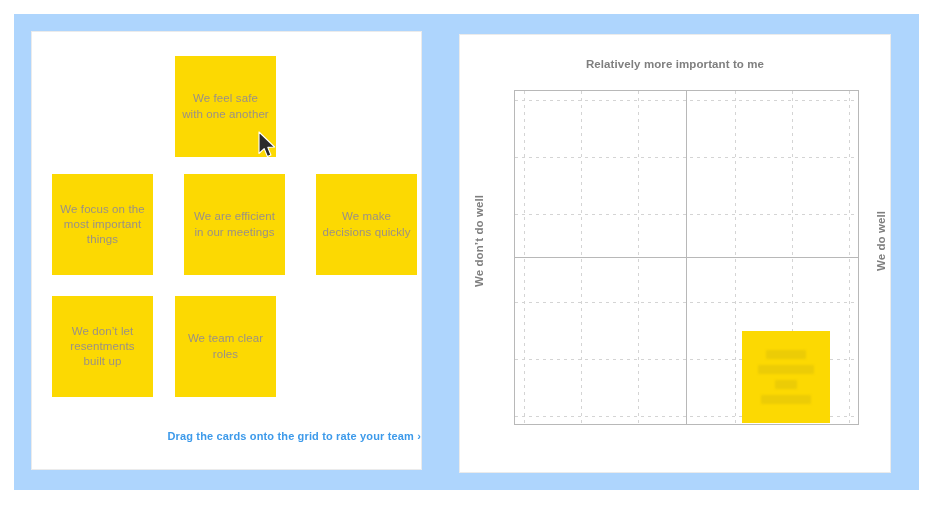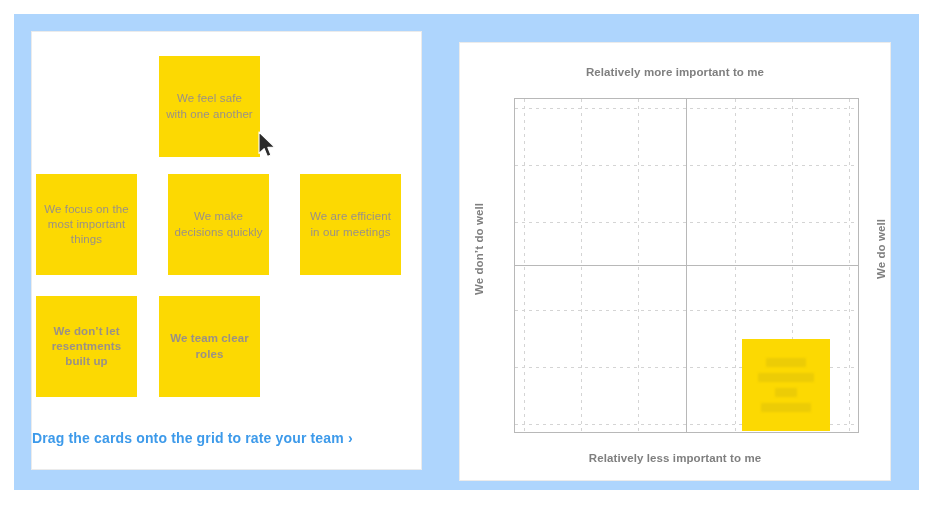--- a/index.html
+++ b/index.html
@@ -39,45 +39,45 @@
 
   .panel-cards {
     left: 31px;
     top: 31px;
     width: 391px;
     height: 439px;
   }
 
   .panel-grid {
     left: 459px;
-    top: 42px;
+    top: 34px;
     width: 432px;
     height: 439px;
   }
 
   
   .deck {
     position: absolute;
-    left: 4px;
+    left: 20px;
     top: 24px;
     width: 351px;
     height: 344px;
   }
 
   .deck-row {
     position: absolute;
     left: 0;
     width: 351px;
     height: 101px;
     display: flex;
     gap: 22px;
   }
   .deck-row.row-0 { top: 0px; }
   .deck-row.row-1 { top: 118px; gap: 31px; }
-  .deck-row.row-2 { top: 240px; font-weight: bold; }
+  .deck-row.row-2 { top: 240px; }
 
   .card {
     width: 101px;
     height: 101px;
     background: #fcd902;
     display: flex;
     align-items: center;
     justify-content: center;
     text-align: center;
     padding: 4px 6px;
@@ -94,23 +94,23 @@
     background: transparent;
     cursor: default;
   }
 
   
   .drag-hint {
     position: absolute;
     left: 0;
     right: 0;
     top: 398px;
-    text-align: left;
+    text-align: right;
     color: #3d9aea;
-    font-size: 14px;
+    font-size: 11px;
     font-weight: bold;
     letter-spacing: 0.15px;
     cursor: pointer;
     text-decoration: none;
     display: block;
   }
 
   
   .cursor {
     position: absolute;
@@ -253,40 +253,39 @@
 
     <div class="deck">
 
       <div class="deck-row row-0">
         <div class="card placeholder"></div>
         <div class="card">We feel safe with one another</div>
       </div>
 
       <div class="deck-row row-1">
         <div class="card">We focus on the most important things</div>
+        <div class="card">We are efficient in our meetings</div>
         <div class="card">We make decisions quickly</div>
-        <div class="card">We are efficient in our meetings</div>
       </div>
 
       <div class="deck-row row-2">
         <div class="card">We don’t let resentments built up</div>
         <div class="card">We team clear roles</div>
       </div>
 
     </div>
 
     <a class="drag-hint" href="#">Drag the cards onto the grid to rate your team ›</a>
 
   </section>
 
   <section class="panel panel-grid">
 
     <div class="axis-label axis-top">Relatively more important to me</div>
 
-    <div class="axis-label axis-bottom">Relatively less important to me</div>
 
     <div class="axis-label axis-left">We don’t do well</div>
 
     <div class="axis-label axis-right">We do well</div>
 
     <div class="grid-wrap">
       <div class="grid-area">
         <div class="axis-line-v"></div>
         <div class="axis-line-h"></div>
 

